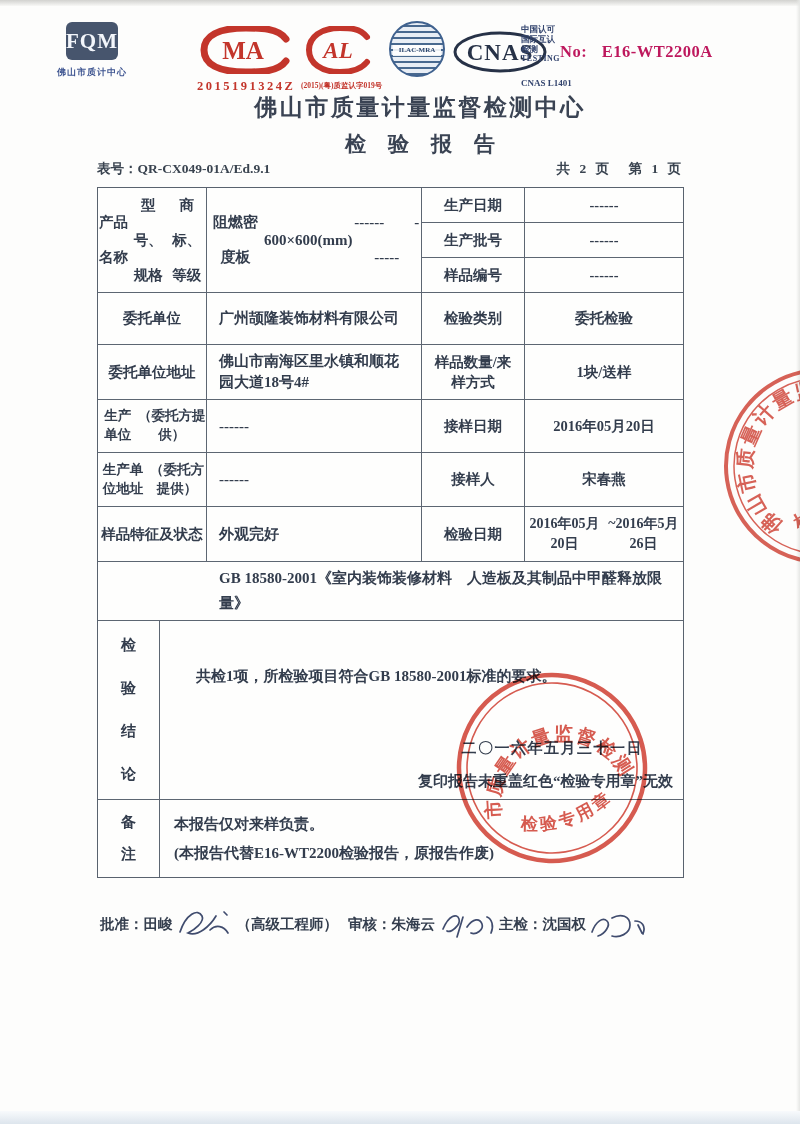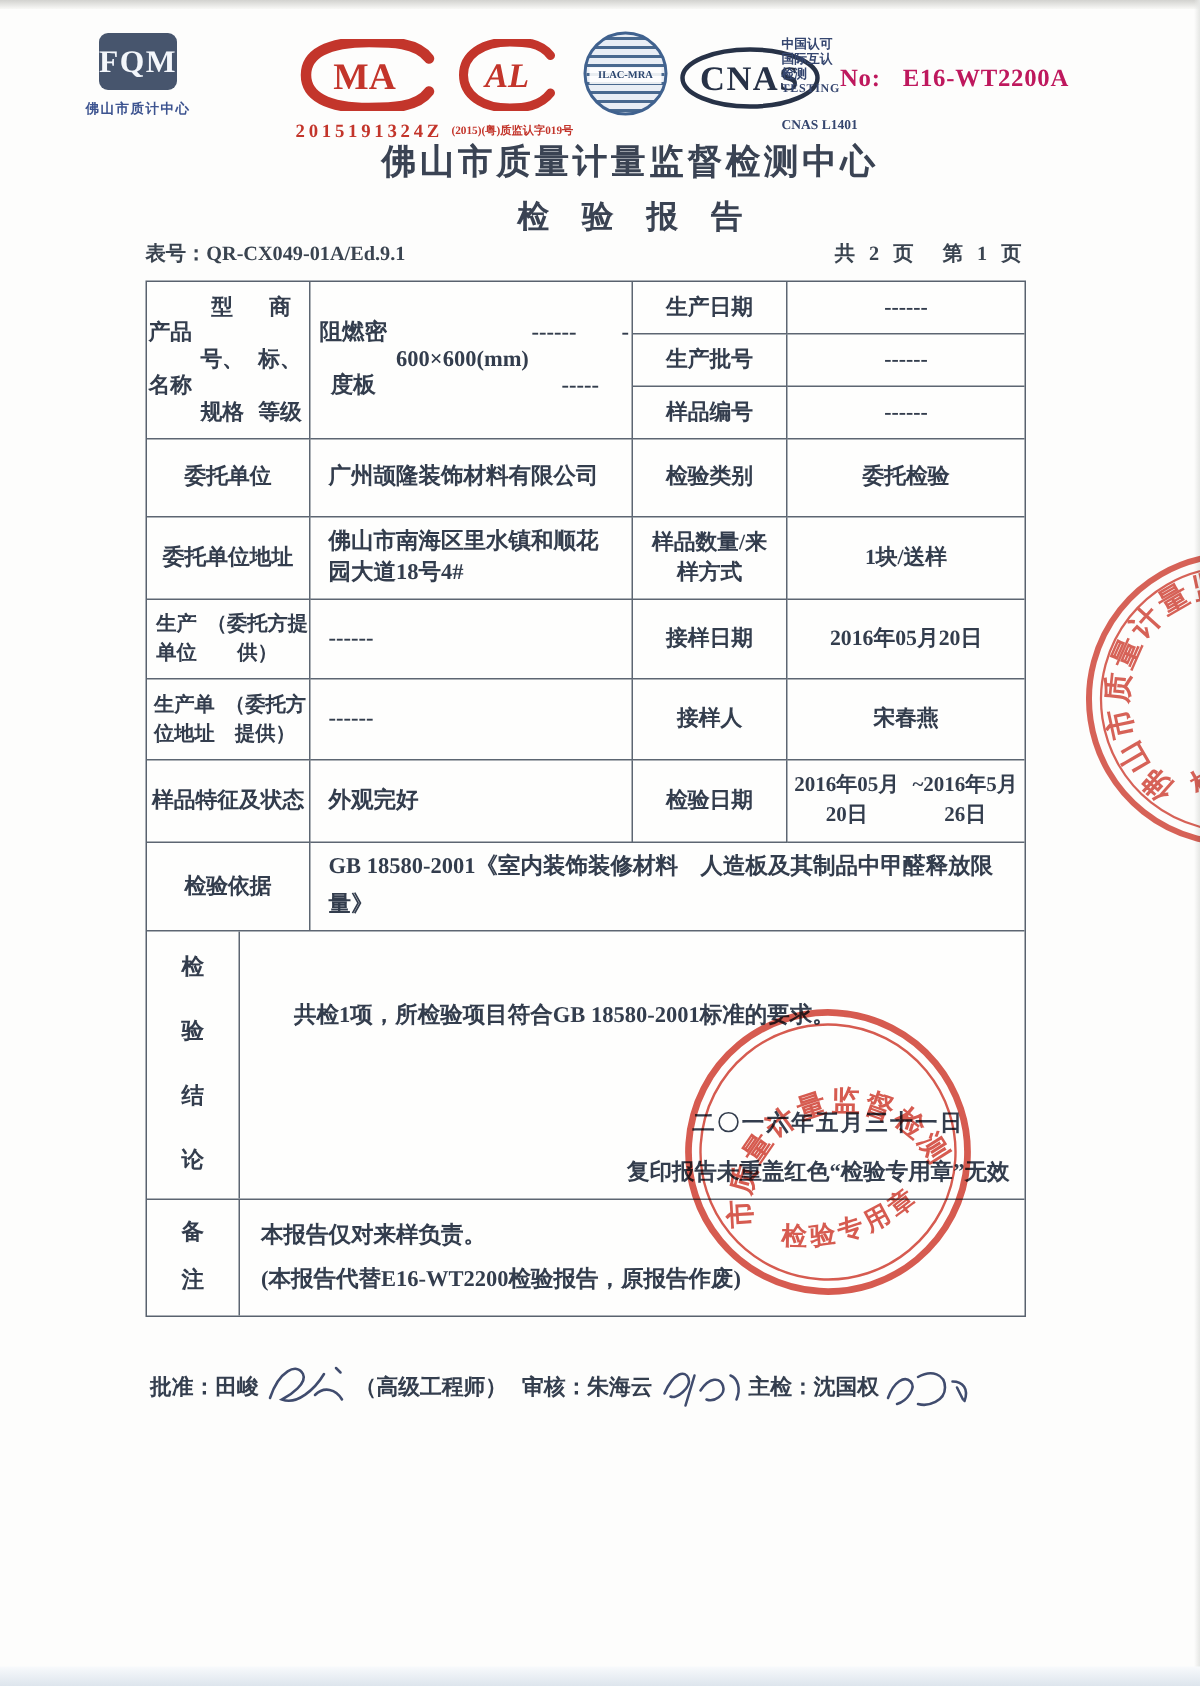--- a/index.html
+++ b/index.html
@@ -194,21 +194,20 @@
       <span>样品特征</span>
       <span>及状态</span>
     </div>
     <div class="cell br bb left val pad" style="grid-area:8/2">外观完好</div>
     <div class="cell br bb" style="grid-area:8/3">检验日期</div>
     <div class="cell col bb" style="grid-area:8/4;font-size:14px">
       <span>2016年05月20日</span>
       <span>~2016年5月26日</span>
     </div>
 
-    <div class="cell br" style="grid-area:9/1">检验依据</div>
     <div class="cell left val" style="grid-area:9/2/10/5;padding:8px 12px;line-height:1.7;font-weight:700">GB 18580-2001《室内装饰装修材料　人造板及其制品中甲醛释放限量》</div>
   </div>
 
   <div class="sec2">
     <div class="cell vchars br">
       <span>检</span>
       <span>验</span>
       <span>结</span>
       <span>论</span>
     </div>

